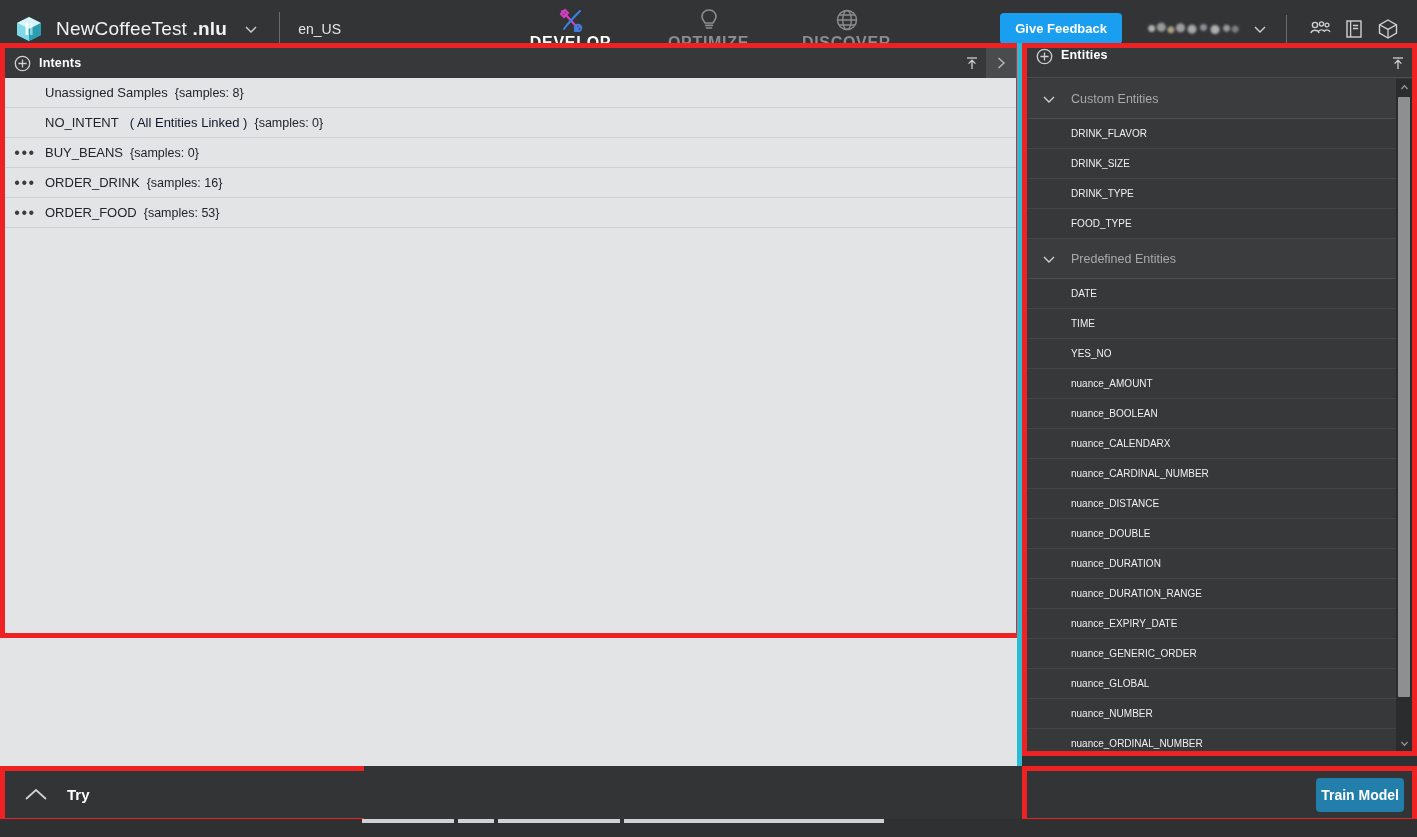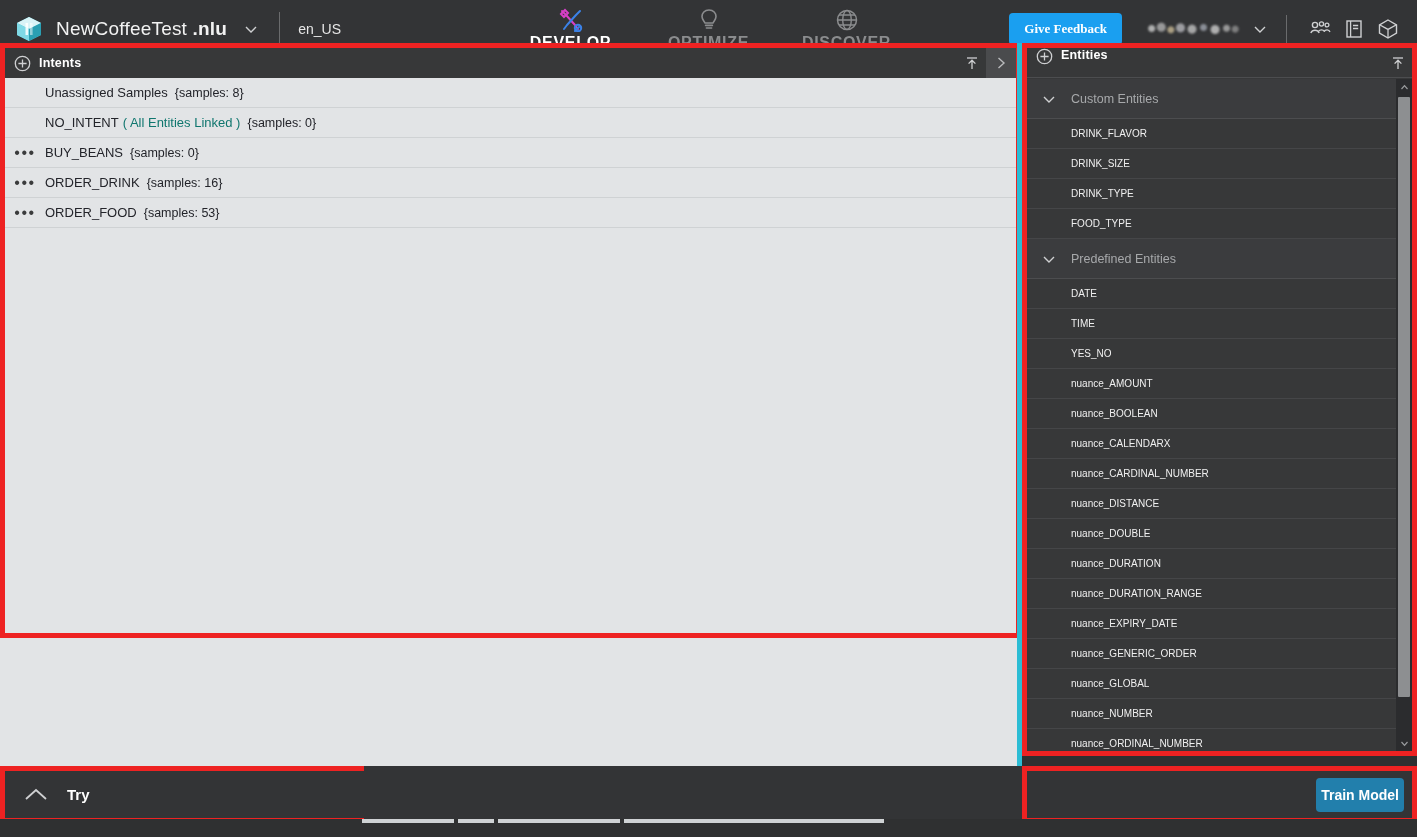--- a/index.html
+++ b/index.html
@@ -42,21 +42,21 @@
   }
   .navitem .nav-ico{ height:26px; display:flex; align-items:flex-end; justify-content:center; }
   .navitem .nav-lbl{ font-size:16px; letter-spacing:.7px; color:#8b8c8e; font-weight:bold; }
   .navitem.active .nav-lbl{ color:#ffffff; }
 
   .topbar-right{
     position:absolute; right:0; top:0; height:57px; display:flex; align-items:center; padding-right:12px; gap:0;
   }
   .feedback-btn{
     background:#1a9ff0; color:#fff; font-size:13px; font-weight:bold;
-    border:none; border-radius:4px; padding:8px 15px; cursor:pointer; white-space:nowrap;font-family:Liberation Serif, serif;
+    border:none; border-radius:4px; padding:8px 15px; cursor:pointer; white-space:nowrap;
   }
   .user-blur{
     margin-left:22px;
     width:96px; height:13px;
     background:
       radial-gradient(circle at 8% 50%, rgba(190,190,190,.95) 0 3px, transparent 4px),
       radial-gradient(circle at 18% 40%, rgba(170,170,170,.9) 0 4px, transparent 5px),
       radial-gradient(circle at 28% 60%, rgba(200,185,150,.85) 0 3px, transparent 4px),
       radial-gradient(circle at 38% 45%, rgba(175,175,180,.9) 0 4px, transparent 5px),
       radial-gradient(circle at 50% 55%, rgba(185,185,185,.9) 0 4px, transparent 5px),
@@ -103,21 +103,21 @@
     border-bottom:1px solid #cfd2d4;
     background:#e2e4e6; padding-left:0; cursor:pointer;
   }
   .intent-row:first-child{ border-top:none; }
   .dots{
     width:40px; display:flex; align-items:center; justify-content:center;
     color:#3a3b3c; font-size:16px; letter-spacing:1.5px; line-height:0;
   }
   .dots.empty{ visibility:hidden; }
   .intent-name{ color:#23242a; font-size:13px; }
-  .intent-sub{ color:#0f766e; font-size:13px; margin-left:4px; }
+  .intent-sub{ color:#0f172a; font-size:13px; margin-left:11px; }
   .intent-count{ color:#23242a; font-size:12.5px; margin-left:7px; }
 
   .left-lower{
     position:absolute; left:0; top:595px; width:1021px; height:128px; background:#e2e4e6;
   }
 
   
   .cyan-div{
     position:absolute; left:1017px; top:0; width:5px; height:723px; background:#2bbcd4;
   }

